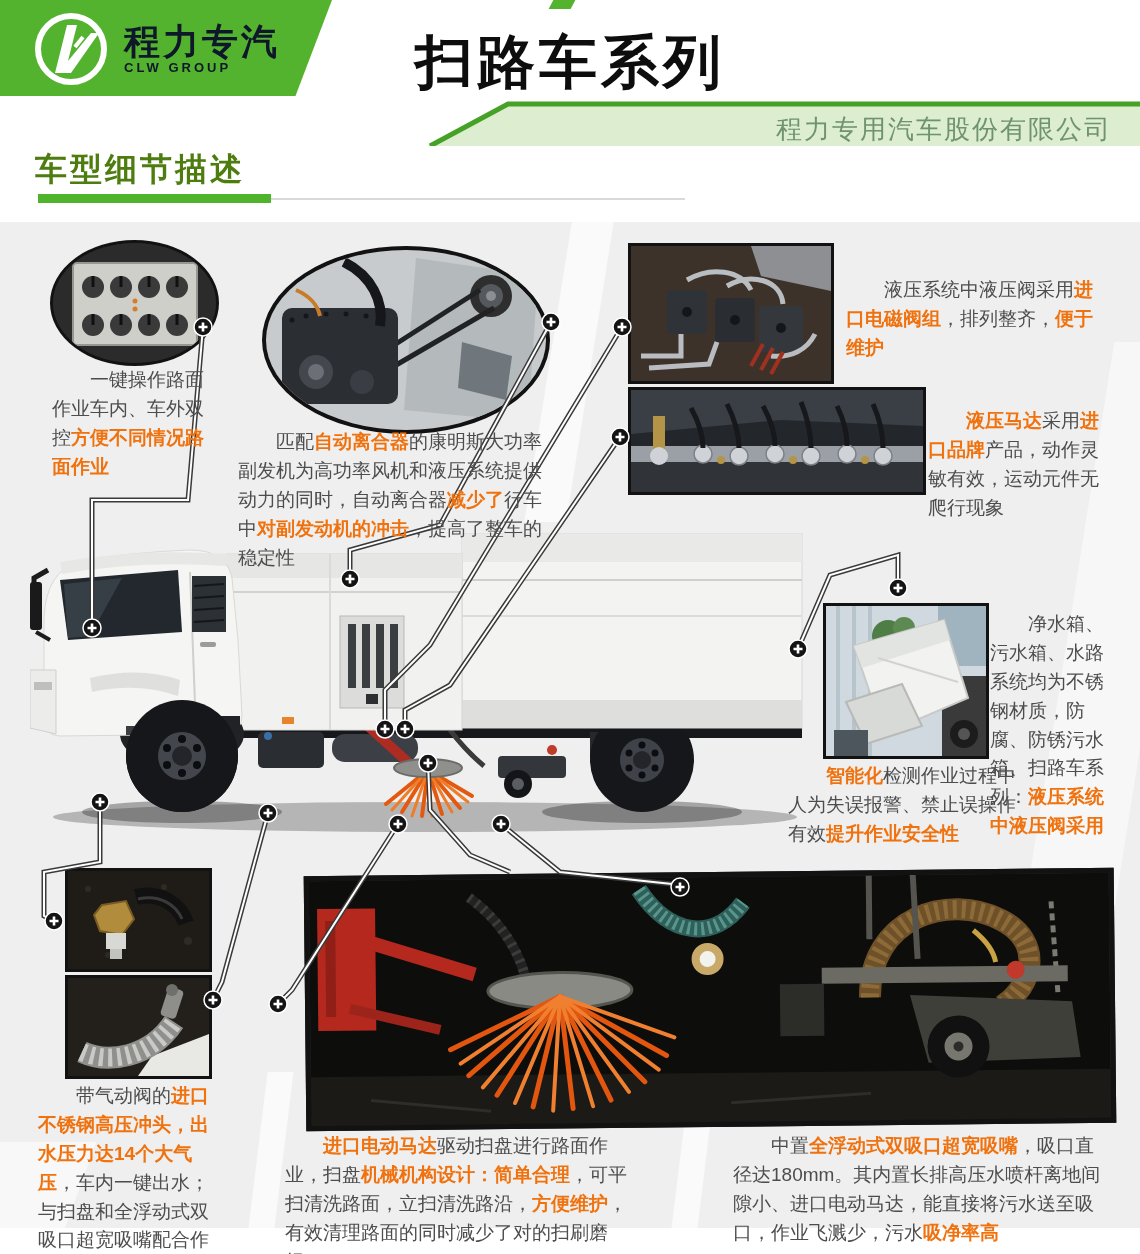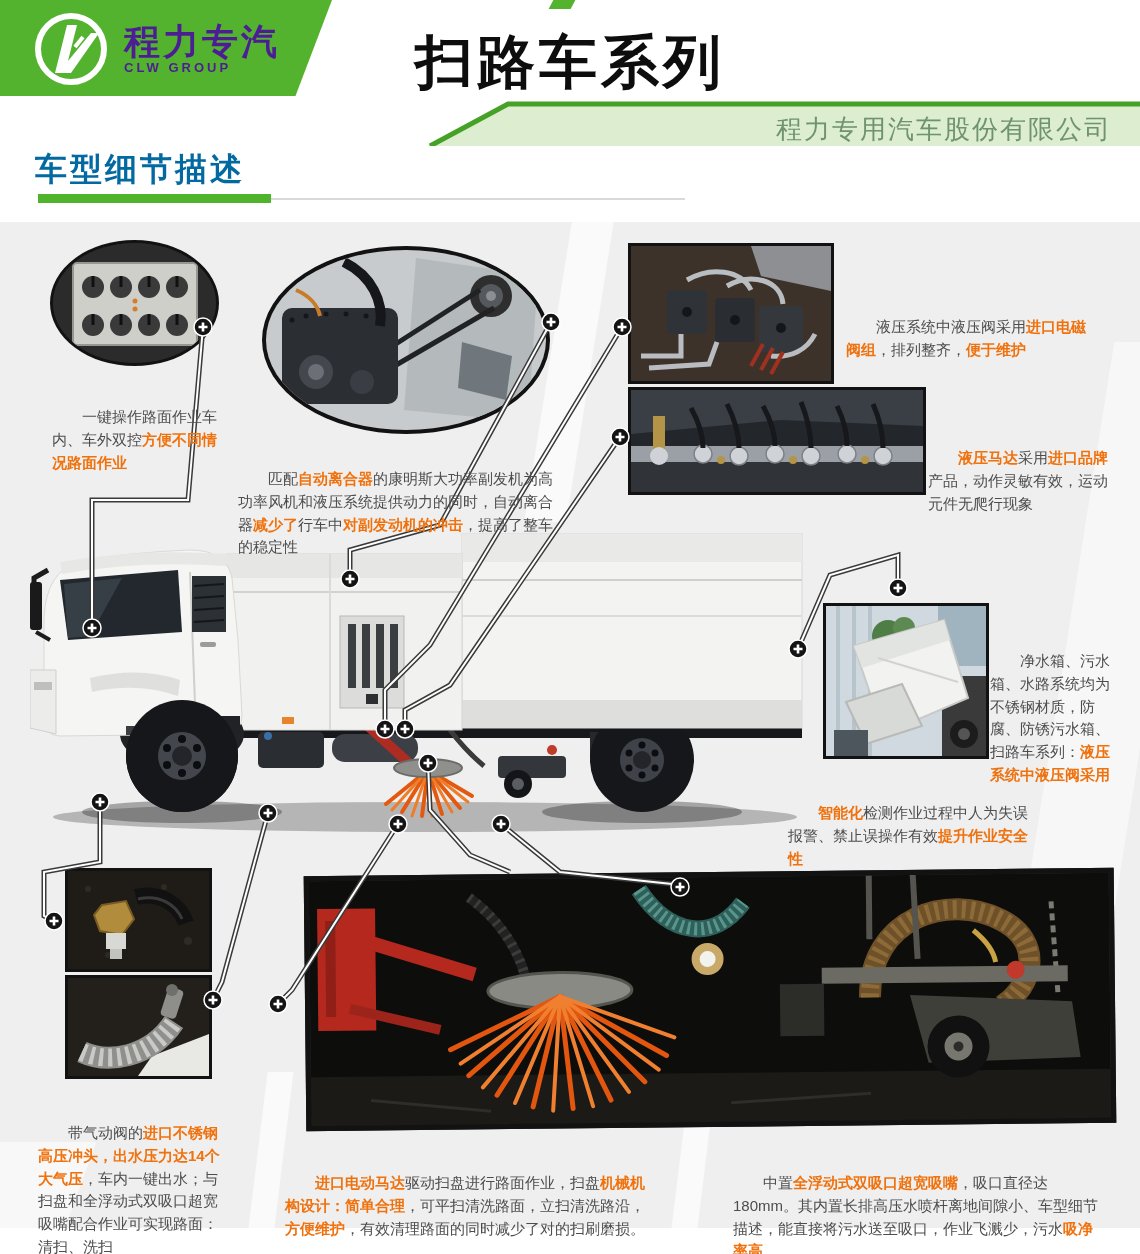--- a/index.html
+++ b/index.html
@@ -1,42 +1,42 @@
 <!DOCTYPE html>
 <html><head>
 <meta charset="utf-8">
 <style>
   html,body{margin:0;padding:0;background:#fff;}
   #page{position:relative;width:1140px;height:1254px;overflow:hidden;background:#fff;
         font-family:"Liberation Sans",sans-serif;}
   
   .logo-block{position:absolute;left:0;top:0;width:332px;height:96px;background:#54b32e;
       clip-path:polygon(0 0,100% 0,89% 100%,0 100%);}
-  .logo-inner{position:absolute;left:28px;top:10px;display:flex;align-items:center;gap:10px;color:#4c1d95;}
+  .logo-inner{position:absolute;left:28px;top:10px;display:flex;align-items:center;gap:10px;color:#0f172a;}
   .logo-txt .cn{font-size:36px;font-weight:700;letter-spacing:3px;line-height:1.05;}
   .logo-txt .en{font-size:13px;font-weight:700;letter-spacing:3px;line-height:1.1;}
   .green-sliver{position:absolute;left:551px;top:0;width:22px;height:9px;background:#54b32e;transform:skewX(-28deg);}
   .main-title{position:absolute;left:0;top:24px;width:1140px;text-align:center;
       font-size:58px;font-weight:700;color:#0d0d0d;letter-spacing:4px;}
   .company-bar{position:absolute;left:428px;top:103px;width:712px;height:43px;background:#dcedd0;
       clip-path:polygon(11.5% 0,100% 0,100% 100%,0 100%);}
   .company-line{position:absolute;left:428px;top:100px;width:712px;height:46px;pointer-events:none;}
   .company-name{position:absolute;right:28px;top:112px;font-size:26px;color:#6f936c;letter-spacing:2px;}
-  .section-title{position:absolute;left:35px;top:148px;font-size:32px;font-weight:700;color:#0369a1;letter-spacing:3px;}
+  .section-title{position:absolute;left:35px;top:148px;font-size:32px;font-weight:700;color:#4d7c0f;letter-spacing:3px;}
   .rule-gray{position:absolute;left:40px;top:198px;width:645px;height:2px;background:#d9d9d9;}
   .rule-green{position:absolute;left:38px;top:194px;width:233px;height:9px;background:#4fb42c;}
   
   .content{position:absolute;left:0;top:222px;width:1140px;height:1006px;background:#efefef;}
   .band{position:absolute;background:rgba(255,255,255,.65);}
   
   .photo{position:absolute;border:3px solid #121212;overflow:hidden;background:#222;}
   .photo.ellipse{border-radius:50%;}
   .photo svg{display:block;width:100%;height:100%;}
   
-  .callout{position:absolute;font-size:15px;line-height:1.52;color:#4d4d4d;text-indent:2em;margin-top:40px;}
+  .callout{position:absolute;font-size:19px;line-height:1.52;color:#4d4d4d;text-indent:2em;}
   .hl{color:#f0720e;font-weight:700;}
   
   #wires{position:absolute;left:0;top:0;width:1140px;height:1254px;pointer-events:none;}
 </style>
 </head>
 <body>
 
 <div id="page">
 
   <div class="logo-block">
@@ -469,15 +469,15 @@
   </svg>
 
   <div class="callout" style="left:52px;top:366px;width:168px;"><span>一键操作路面作业车内、车外双控</span><span class="hl">方便不同情况路面作业</span></div>
   <div class="callout" style="left:238px;top:428px;width:322px;"><span>匹配</span><span class="hl">自动离合器</span><span>的康明斯大功率副发机为高功率风机和液压系统提供动力的同时，自动离合器</span><span class="hl">减少了</span><span>行车中</span><span class="hl">对副发动机的冲击</span><span>，提高了整车的稳定性</span></div>
   <div class="callout" style="left:846px;top:276px;width:252px;"><span>液压系统中液压阀采用</span><span class="hl">进口电磁阀组</span><span>，排列整齐，</span><span class="hl">便于维护</span></div>
   <div class="callout" style="left:928px;top:407px;width:182px;"><span class="hl">液压马达</span><span>采用</span><span class="hl">进口品牌</span><span>产品，动作灵敏有效，运动元件无爬行现象</span></div>
   <div class="callout" style="left:990px;top:610px;width:122px;"><span>净水箱、污水箱、水路系统均为不锈钢材质，防腐、防锈污水箱、扫路车系列：</span><span class="hl">液压系统中液压阀采用</span></div>
   <div class="callout" style="left:788px;top:762px;width:240px;"><span class="hl">智能化</span><span>检测作业过程中人为失误报警、禁止误操作有效</span><span class="hl">提升作业安全性</span></div>
   <div class="callout" style="left:38px;top:1082px;width:186px;"><span>带气动阀的</span><span class="hl">进口不锈钢高压冲头，出水压力达14个大气压</span><span>，车内一键出水；与扫盘和全浮动式双吸口超宽吸嘴配合作业可实现路面：清扫、洗扫</span></div>
   <div class="callout" style="left:285px;top:1132px;width:360px;"><span class="hl">进口电动马达</span><span>驱动扫盘进行路面作业，扫盘</span><span class="hl">机械机构设计：简单合理</span><span>，可平扫清洗路面，立扫清洗路沿，</span><span class="hl">方便维护</span><span>，有效清理路面的同时减少了对的扫刷磨损。</span></div>
-  <div class="callout" style="left:733px;top:1132px;width:368px;"><span>中置</span><span class="hl">全浮动式双吸口超宽吸嘴</span><span>，吸口直径达180mm。其内置长排高压水喷杆离地间隙小、车型细节描述，能直接将污水送至吸口，作业飞溅少，污水</span><span class="hl">吸净率高</span></div>
+  <div class="callout" style="left:733px;top:1132px;width:368px;"><span>中置</span><span class="hl">全浮动式双吸口超宽吸嘴</span><span>，吸口直径达180mm。其内置长排高压水喷杆离地间隙小、进口电动马达，能直接将污水送至吸口，作业飞溅少，污水</span><span class="hl">吸净率高</span></div>
 
 </div>
 
 </body></html>

